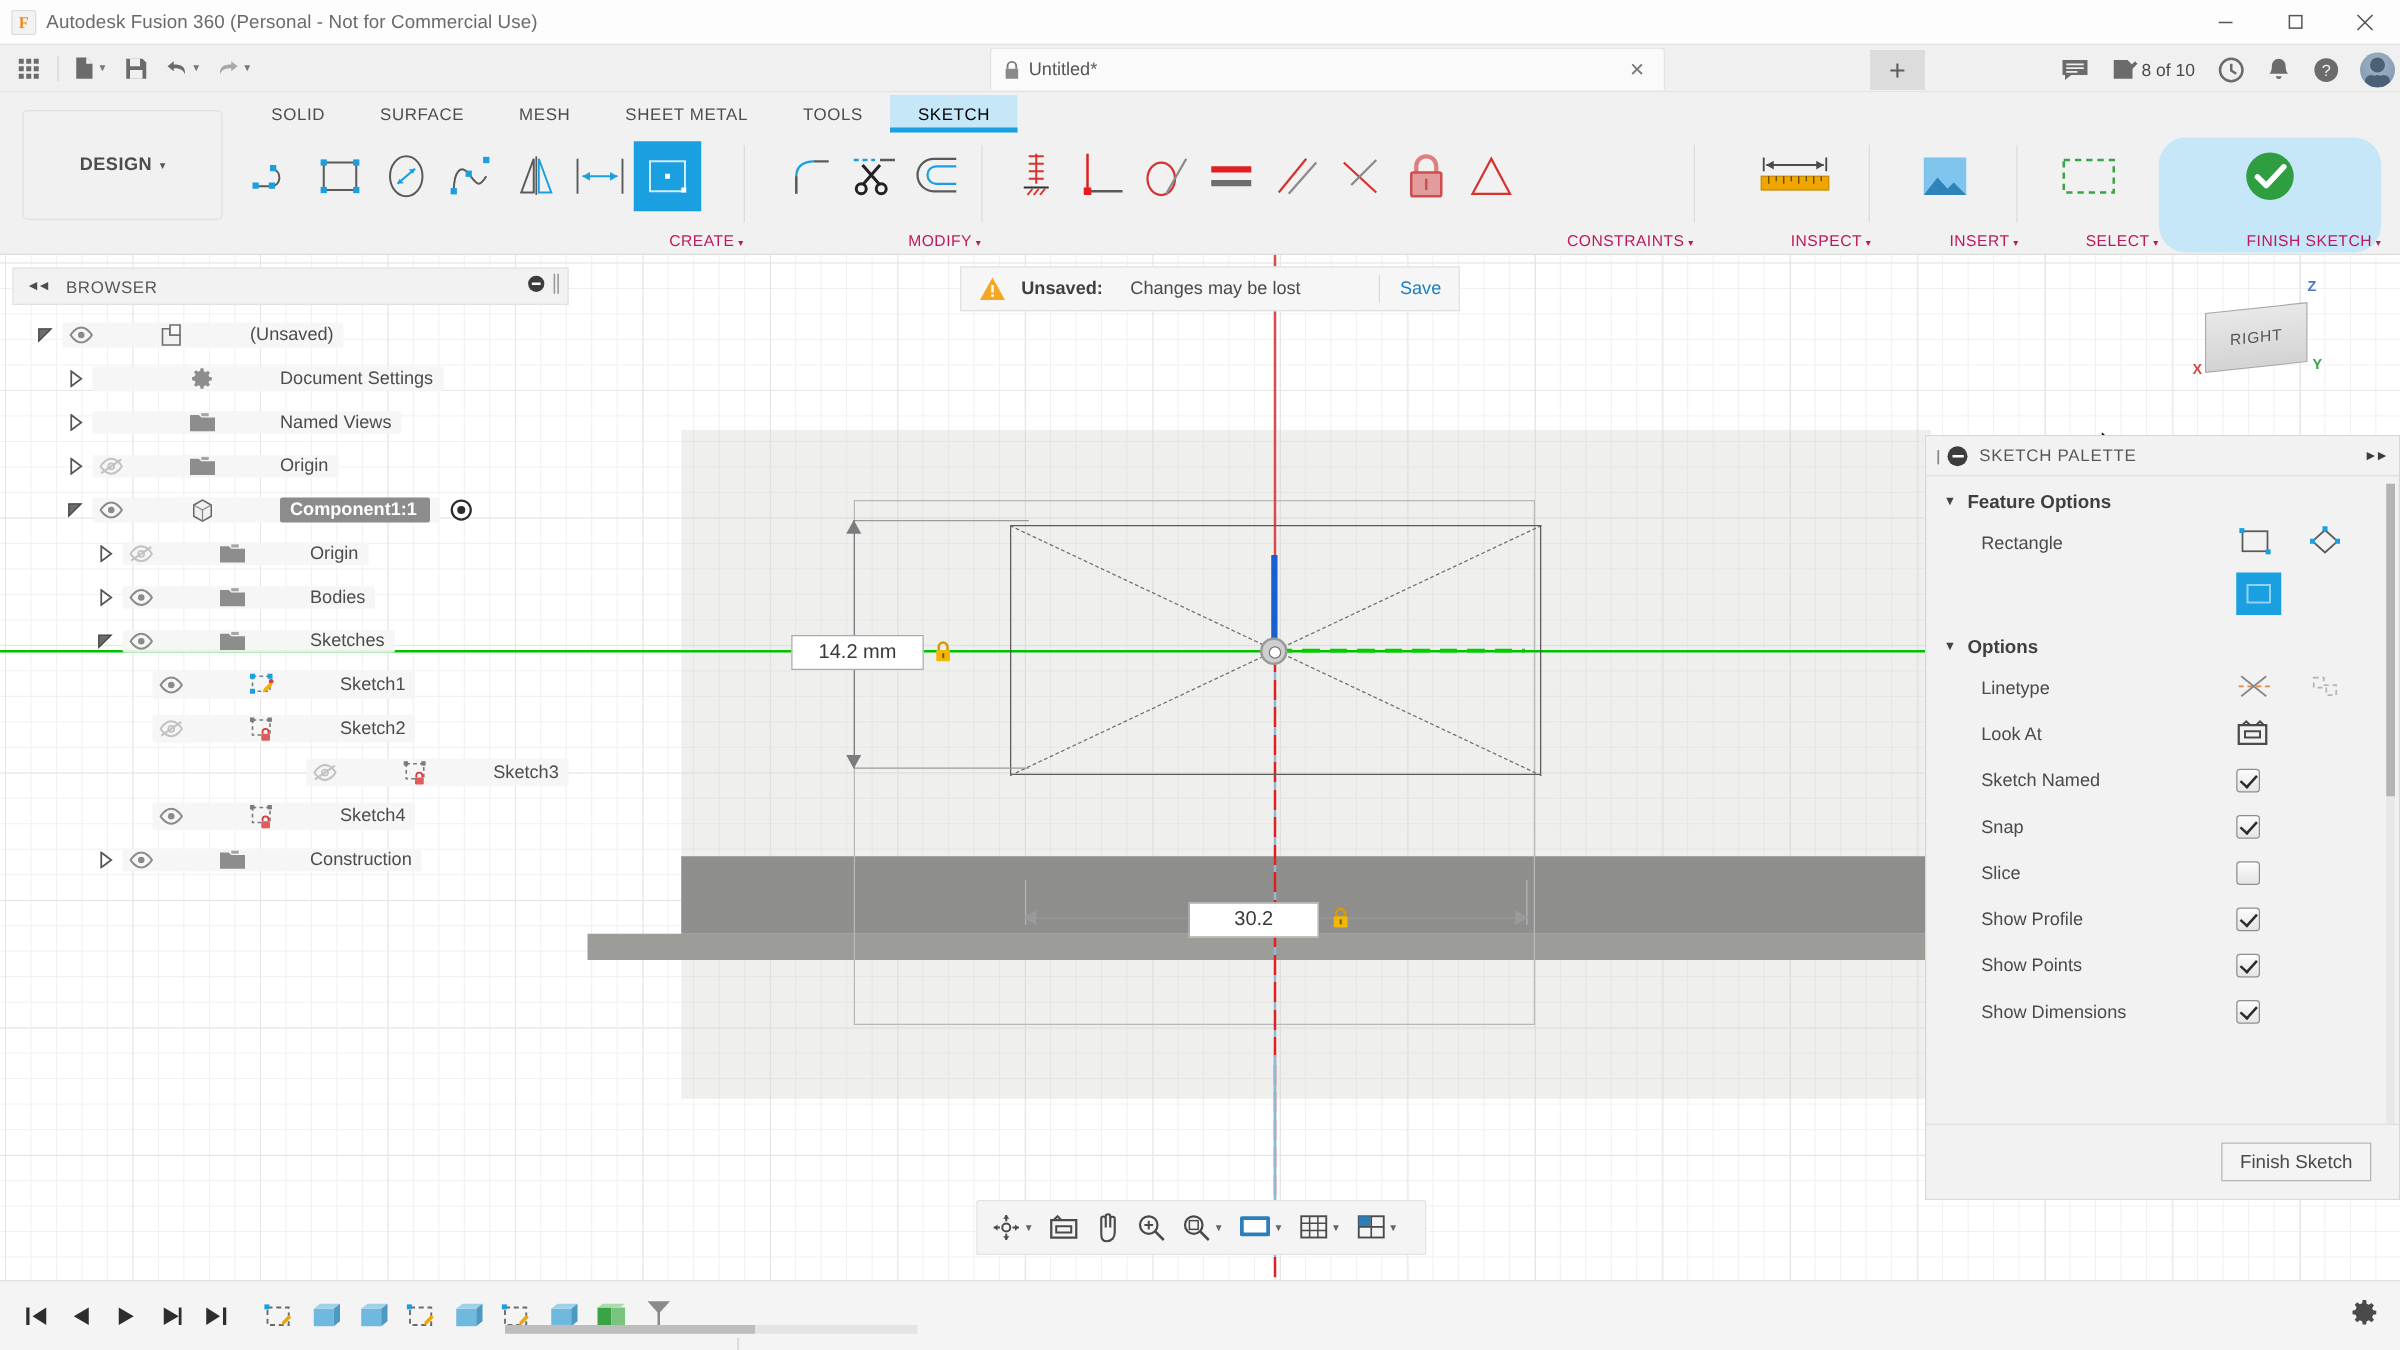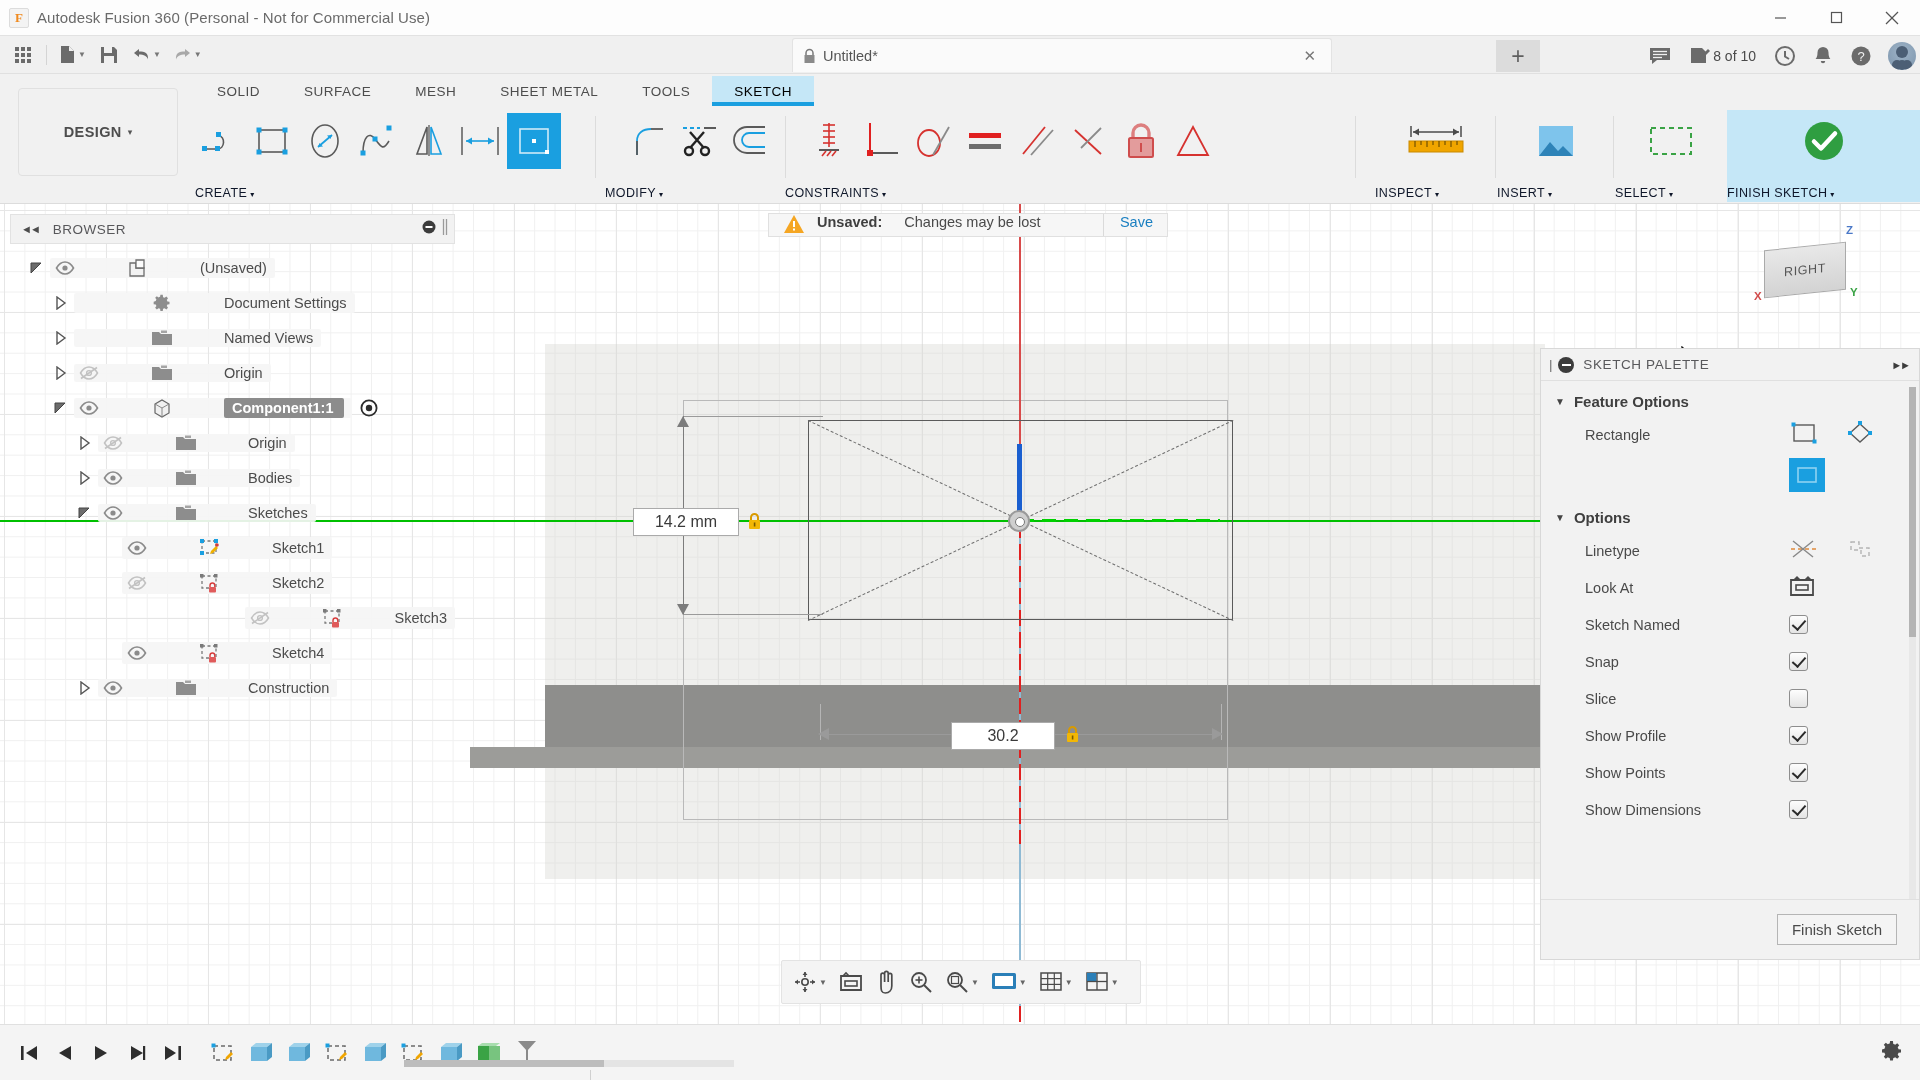--- a/index.html
+++ b/index.html
@@ -112,22 +112,22 @@
 
   .ribbon-body { position: absolute; left: 195px; top: 36px; right: 0; height: 92px; }
   .rgroup { position: absolute; top: 0; height: 92px; }
   .ricons { display: flex; align-items: flex-start; height: 62px; padding-top: 3px; }
   .ricon {
     width: 52px; height: 56px; display: flex; align-items: center; justify-content: center;
     position: relative;
   }
   .ricon.sel { background: #1a9fe0; }
   .rgroup-label {
-    position: absolute; bottom: 2px; left: 0; right: 0; text-align: left;
-    font-size: 12.5px; color: #0f172a; letter-spacing: .4px;
+    position: absolute; bottom: 2px; left: 0; right: 0; text-align: right;
+    font-size: 12.5px; color: #be185d; letter-spacing: .4px;
   }
   .rgroup-label .cv { font-size: 8px; margin-left: 3px; }
   .rsep { position: absolute; top: 6px; width: 1px; height: 62px; background: #dcdcdc; }
 
   
   .browser {
     position: absolute; left: 10px; top: 214px; width: 445px;
   }
   .browser-header {
     height: 30px; background: #f2f2f2; border: 1px solid #e2e2e2;
@@ -259,22 +259,22 @@
   }
   .dim-h-larrow { position:absolute; left:818px; top:524px; width:0;height:0;
     border-top:6px solid transparent;border-bottom:6px solid transparent;border-right:11px solid #9a9a9a;}
   .dim-h-rarrow { position:absolute; left:1212px; top:524px; width:0;height:0;
     border-top:6px solid transparent;border-bottom:6px solid transparent;border-left:11px solid #9a9a9a;}
   .dim-h-ext-l { position:absolute; left:820px; top:500px; width:1px; height:36px; background:#b5b5b5;}
   .dim-h-ext-r { position:absolute; left:1221px; top:500px; width:1px; height:36px; background:#b5b5b5;}
 
   
   .warnbar {
-    position: absolute; left: 768px; top: 9px; width: 400px; height: 24px;
-    background: #f6f6f6; border: 1px solid #e0e0e0; display: flex; 
+    position: absolute; left: 768px; top: 9px; width: 400px; height: 36px;
+    background: #f6f6f6; border: 1px solid #e0e0e0; display: flex; align-items: center;
     padding: 0 14px;
   }
   .warnbar .tri { margin-right: 12px; display:flex; }
   .warnbar .b { font-size: 14.5px; font-weight: bold; color: #3f3f3f; margin-right: 22px; }
   .warnbar .m { font-size: 14.5px; color: #4a4a4a; }
   .warnbar .div { width: 1px; height: 22px; background: #dadada; margin: 0 16px 0 auto; }
   .warnbar .save { font-size: 14.5px; color: #1a7fc1; }
 
   
   .viewcube {
@@ -730,21 +730,21 @@
             <svg width="48" height="36" viewBox="0 0 48 36">
               <rect x="4" y="5" width="40" height="26" fill="none" stroke="#3aa345" stroke-width="2" stroke-dasharray="5 4"></rect>
             </svg>
           </div>
         </div>
         <div class="rgroup-label">
           <span>SELECT</span><span class="cv">▾</span>
         </div>
       </div>
 
-      <div class="rgroup selbig" style="left:1532px; width:193px; background:#c5e7f7;">
+      <div class="rgroup selbig" style="left:1532px; width:178px; background:#c5e7f7;border-radius:22px;">
         <div class="ricons" style="justify-content:center;">
           <div class="ricon" style="width:120px;">
             <svg width="46" height="46" viewBox="0 0 46 46">
               <circle cx="23" cy="23" r="19" fill="#2f9e41"></circle>
               <path d="M13 23.5l7 7 14-15" fill="none" stroke="#fff" stroke-width="4.5" stroke-linecap="round" stroke-linejoin="round"></path>
             </svg>
           </div>
         </div>
         <div class="rgroup-label">
           <span>FINISH SKETCH</span><span class="cv">▾</span>

